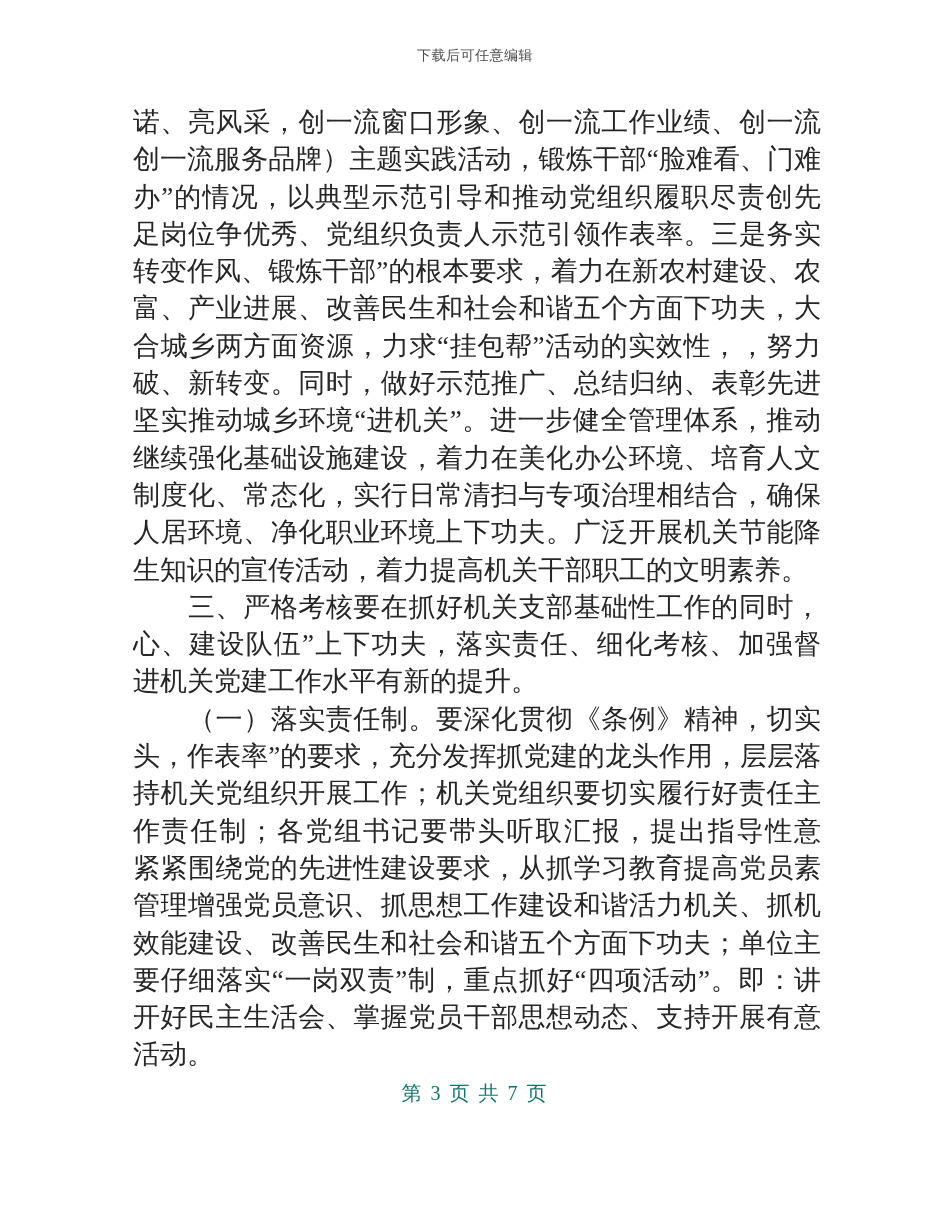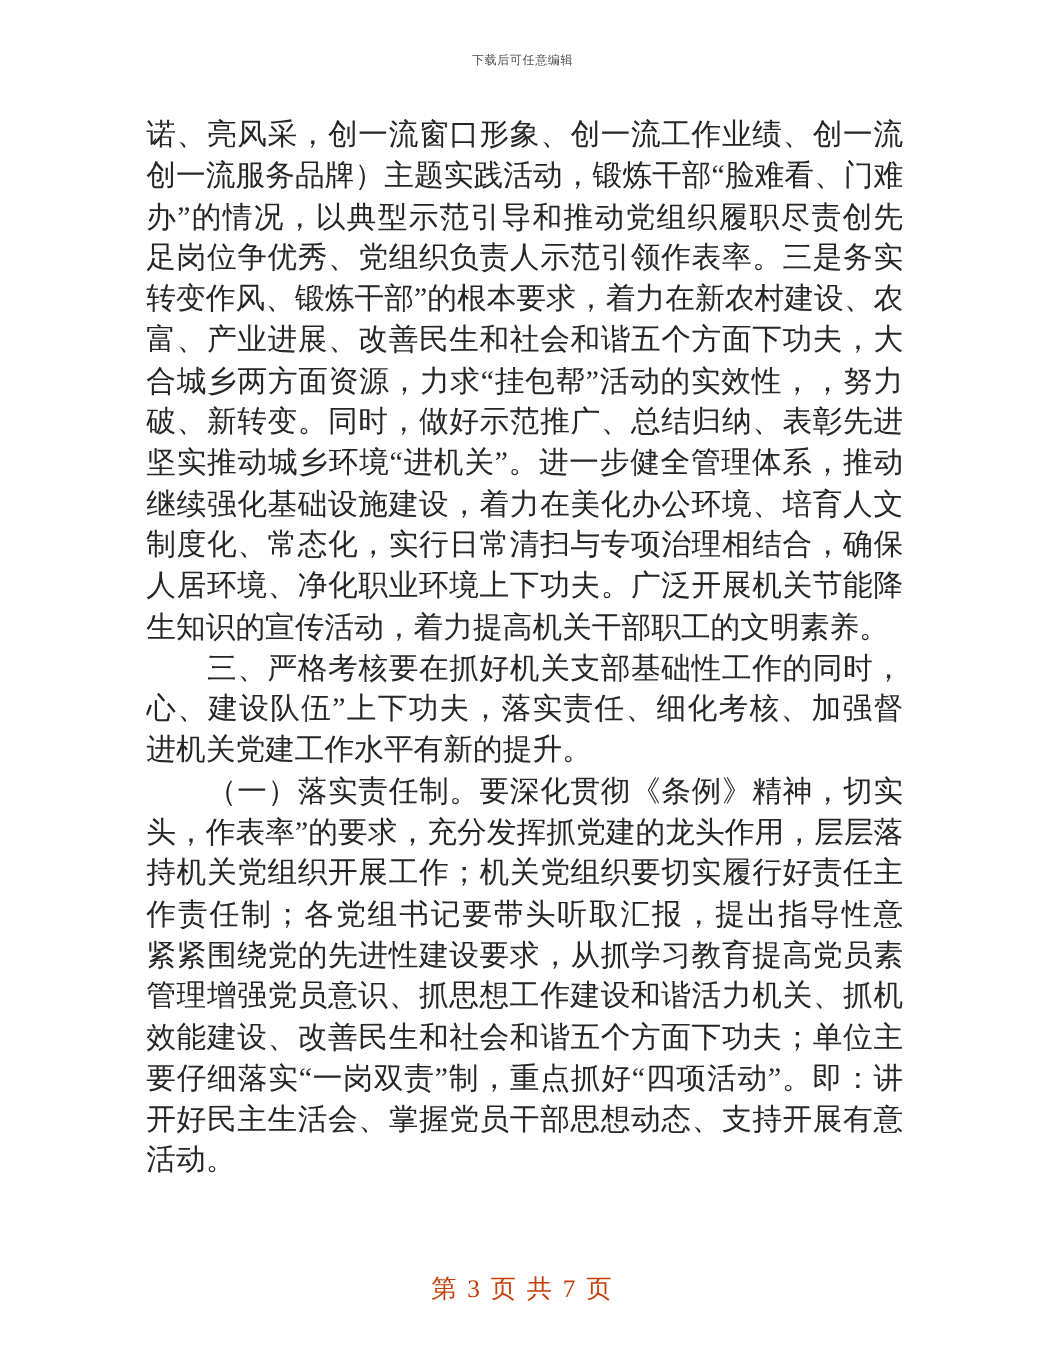--- a/index.html
+++ b/index.html
@@ -14,21 +14,21 @@
     background: #ffffff;
     overflow: hidden;
     font-family: "Liberation Serif", "DejaVu Serif", serif;
   }
   .header-note {
     position: absolute;
     top: 47px;
     left: 0;
     width: 100%;
     text-align: center;
-    font-size: 11px;
+    font-size: 14px;
     letter-spacing: 0.5px;
     color: #4d4d4d;
   }
   .doc-body {
     position: absolute;
     top: 104px;
     left: 133px;
     width: 688px;
     font-size: 27px;
     line-height: 37.3px;
@@ -40,27 +40,27 @@
     text-justify: inter-character;
     white-space: pre-wrap;
     height: 37.3px;
     overflow: hidden;
   }
   .line.para-end {
     text-align-last: left;
   }
   .page-footer {
     position: absolute;
-    top: 1156px;
+    top: 1080px;
     left: 0;
     width: 100%;
     text-align: center;
-    font-size: 23px;
+    font-size: 20px;
     letter-spacing: 2px;
-    color: #c2410c;
+    color: #0f766e;
   }
 </style>
 </head>
 <body>
 
 <div class="page">
   <div class="header-note">下载后可任意编辑</div>
 
   <div class="doc-body">
       <div class="line">诺、亮风采，创一流窗口形象、创一流工作业绩、创一流为民队伍、</div>

